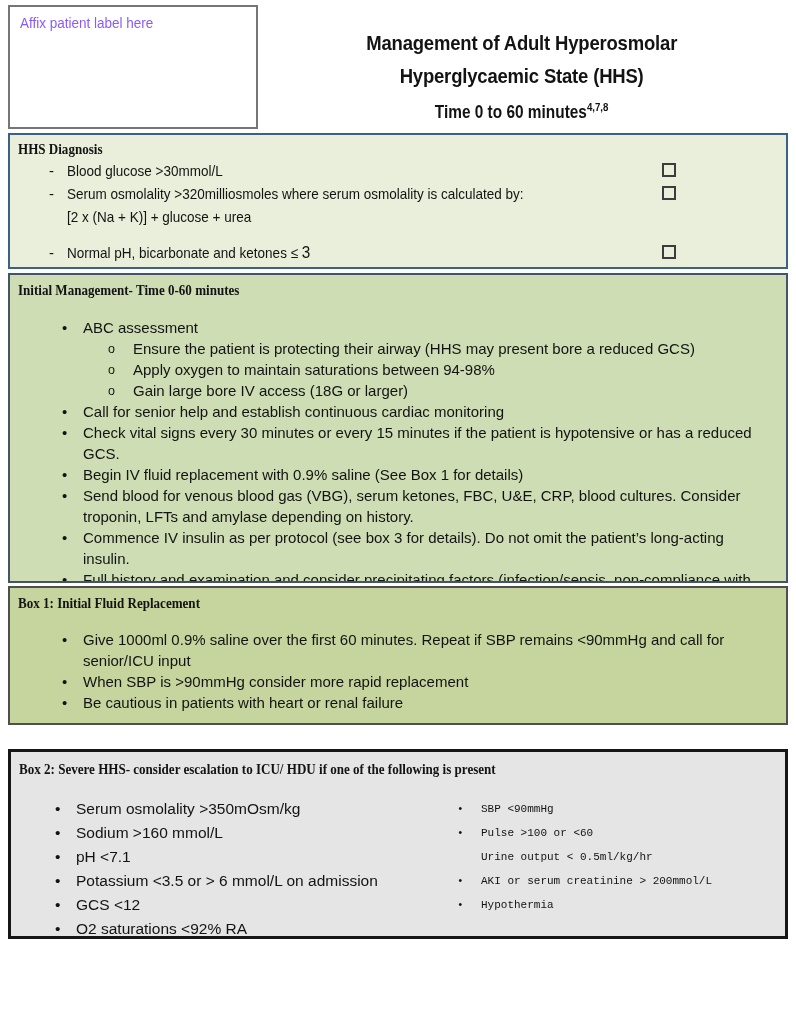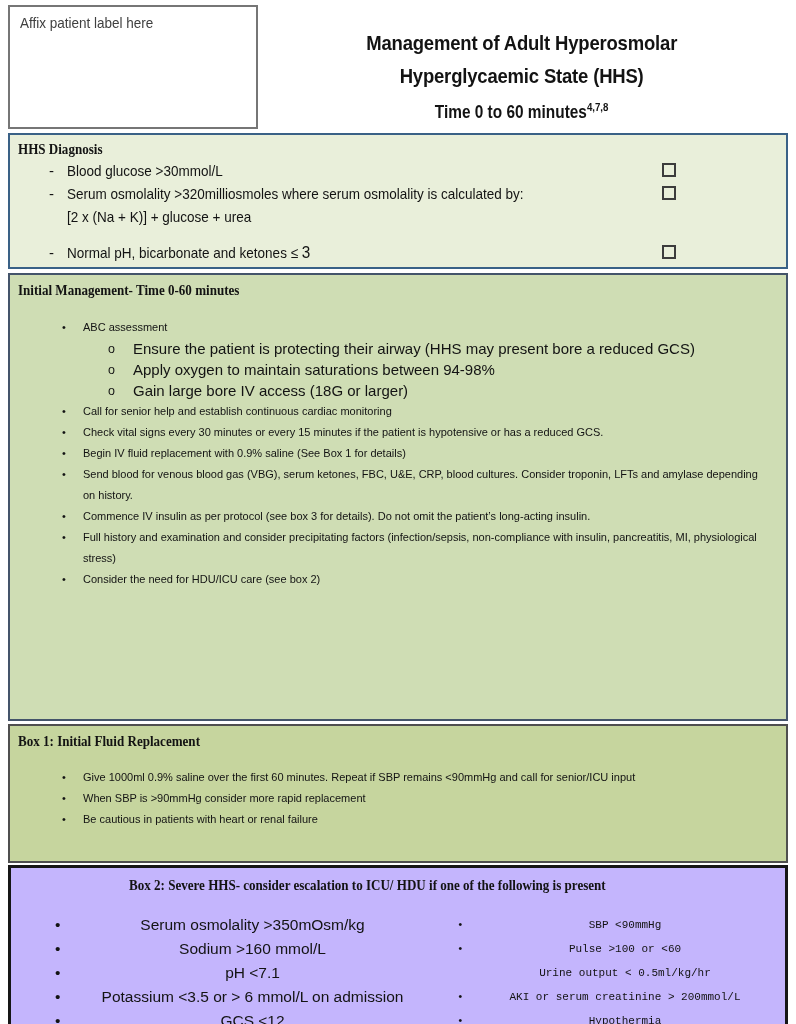--- a/index.html
+++ b/index.html
@@ -14,21 +14,21 @@
 
   
   .cn  { display:inline-block; transform:scaleX(0.90); transform-origin:0 50%; white-space:nowrap; }
   .cnc { display:inline-block; transform:scaleX(0.88); transform-origin:50% 50%; white-space:nowrap; }
 
   
   .header { position:relative; height:133px; }
   .label-box {
     position:absolute; left:8px; top:5px; width:250px; height:124px;
     border:2px solid #767676; background:#ffffff; padding:7px 10px;
-    font-size:15px; color:#404040;
+    font-size:15px; color:#8b5cf6;
   }
   .titles { position:absolute; left:258px; right:10px; top:26px; text-align:center; }
   .t1 { font-size:21px; font-weight:700; line-height:33px; letter-spacing:-0.2px; }
   .t2 { font-size:17.5px; font-weight:700; line-height:31px; }
   .t2 sup { font-size:11px; font-weight:700; }
 
   
   .box { margin:0 8px; overflow:hidden; }
   .bh  { font-weight:700; font-size:14.5px; line-height:19px;font-family:Liberation Serif, serif; }
 
@@ -41,43 +41,42 @@
   .d-row.bullet::before { content:"-"; position:absolute; left:31px; top:0; }
   .d-spacer { height:13px; }
   .checkbox {
     position:absolute; left:644px; top:4px; width:14px; height:14px;
     border:2px solid #3c3c3c; background:transparent;
   }
   .big3 { font-size:17px; }
 
   
   .im {
-    height:448px; background:#cfddb4; border:2px solid #44546a;
+    height:310px; background:#cfddb4; border:2px solid #44546a;
     padding:6px 16px 0 0; margin-bottom:3px;
   }
   .im .bh { padding-left:8px; }
   .im-list { margin-top:17px; }
-  .b1 { position:relative; padding-left:73px; line-height:21px; font-size:11px; }
+  .b1 { position:relative; padding-left:73px; line-height:21px; font-size:15px; }
   .b1::before { content:"\2022"; position:absolute; left:52px; top:0; }
   .b2 { position:relative; padding-left:123px; line-height:21px; font-size:15px; }
   .b2::before { content:"o"; position:absolute; left:98px; top:1px; font-size:12.5px; }
 
   
   .box1 {
     height:139px; background:#c6d59e; border:2px solid #4f4f4f;
-    padding:6px 24px 0 0; margin-bottom:2px;
+    padding:6px 24px 0 0; margin-bottom:24px;
   }
   .box1 .bh { padding-left:8px; }
   .box1-list { margin-top:16px; }
 
   
   .box2 {
-    height:190px; background:#c4b5fd; border:3px solid #161616;
+    height:190px; background:#e5e5e5; border:3px solid #161616;
     padding:8px 16px 0 8px;
-    text-align:center;
   }
   .box2-cols { display:flex; margin-top:18px; }
   .col-left  { width:410px; }
   .col-right { flex:1; }
   .b2l { position:relative; padding-left:57px; line-height:24px; font-size:15.5px; }
   .b2l::before { content:"\2022"; position:absolute; left:36px; top:0; }
   .b2r { position:relative; padding-left:52px; line-height:24px; font-size:11px;font-family:Liberation Mono, monospace; }
   .b2r.bullet::before { content:"\2022"; position:absolute; left:28px; top:0; }
 </style>
 </head>

